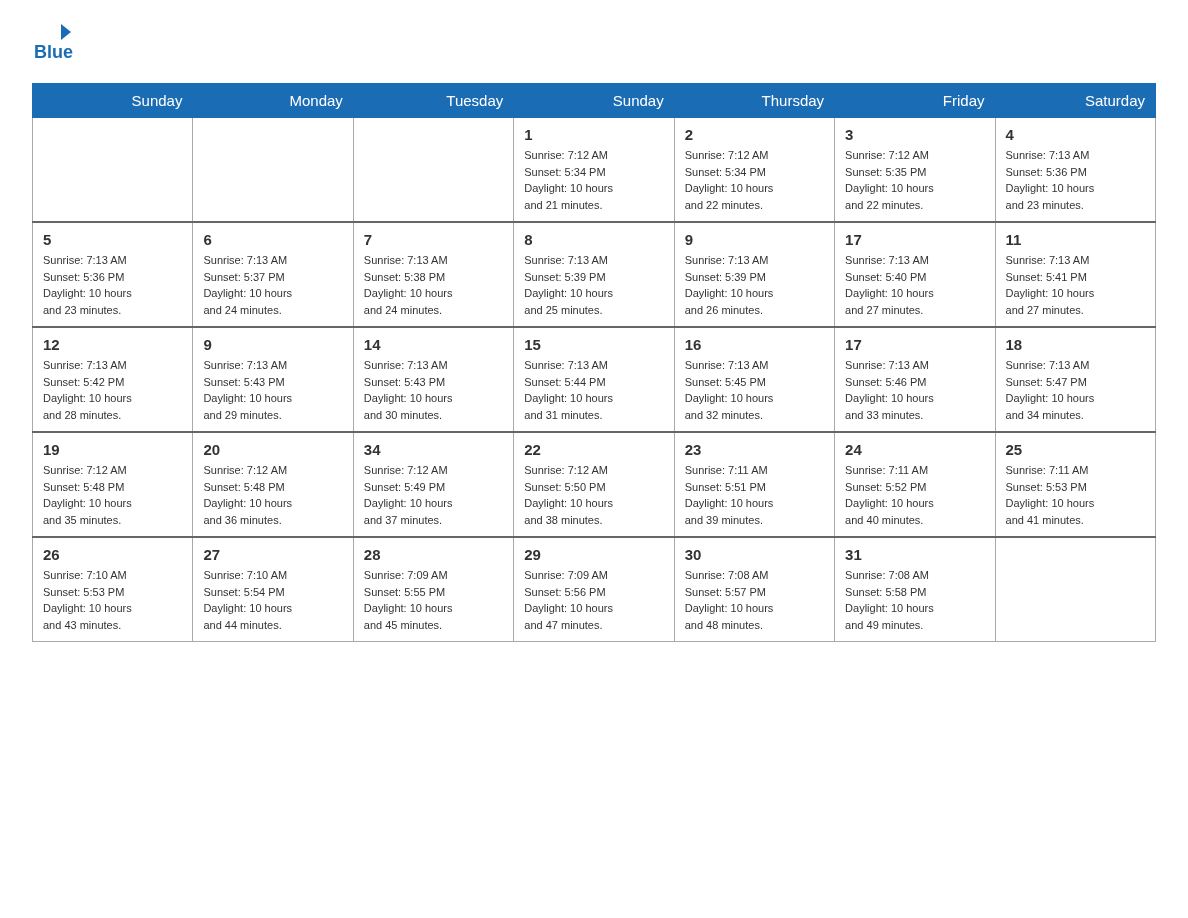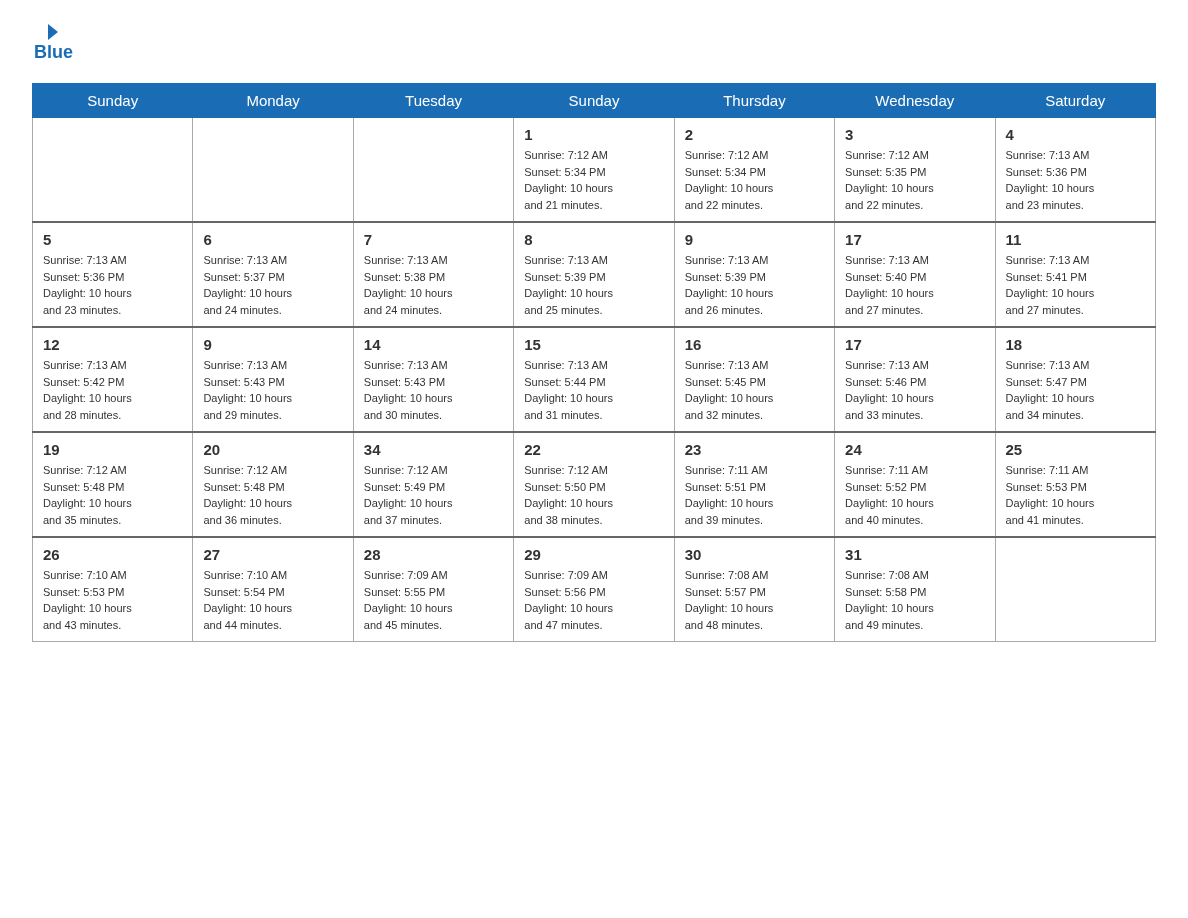--- a/index.html
+++ b/index.html
@@ -13,21 +13,21 @@
     }
     .header {
       display: flex;
       justify-content: space-between;
       align-items: flex-start;
       margin-bottom: 20px;
     }
     .logo {
       display: flex;
       flex-direction: column;
-      align-items: center;
+      align-items: flex-end;
     }
     .logo-text {
       display: flex;
       align-items: center;
       font-size: 22px;
       font-weight: bold;
       color: #333;
     }
     .logo-arrow {
       width: 0;
@@ -64,21 +64,21 @@
       width: 100%;
       border-collapse: collapse;
       border: 1px solid #999;
     }
     .calendar th {
       background-color: #1a6db5;
       color: #fff;
       padding: 8px 10px;
       font-size: 15px;
       font-weight: normal;
-      text-align: center;
+      text-align: right;
       border: 1px solid #1a6db5;
     }
     .calendar td {
       vertical-align: top;
       padding: 8px 10px;
       border: 1px solid #aaa;
       width: calc(100% / 7);
       min-height: 100px;
       font-size: 13px;
       color: #333;
@@ -131,21 +131,21 @@
 </div>
 
 <table class="calendar">
   <thead>
     <tr>
     <th>Sunday</th>
         <th>Monday</th>
         <th>Tuesday</th>
         <th>Sunday</th>
         <th>Thursday</th>
-        <th>Wednesday</th>
+        <th>Friday</th>
         <th>Saturday</th>
       </tr>
   </thead>
   <tbody id="calendar-body">
   <tr>
         <td class="empty-cell"></td>
         <td class="empty-cell"></td>
         <td class="empty-cell"></td>
         <td>
           <span class="cell-day">1</span>

